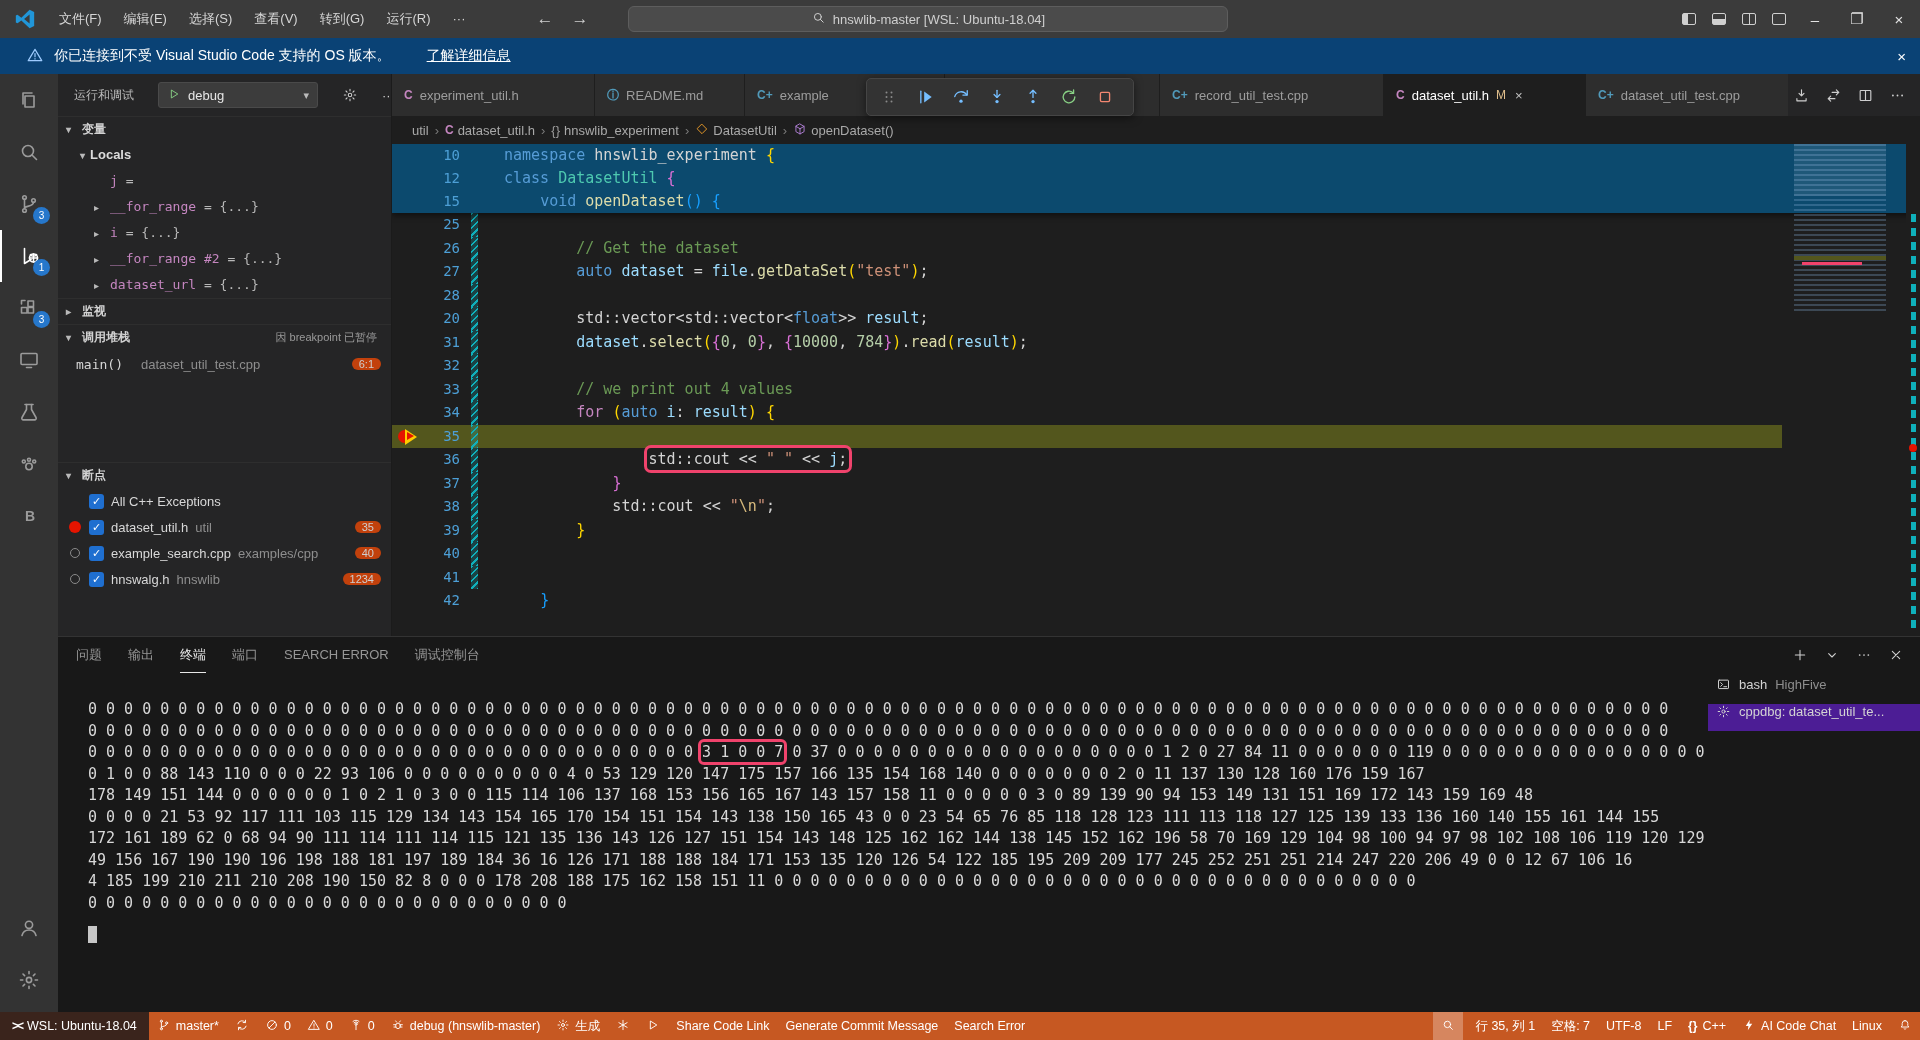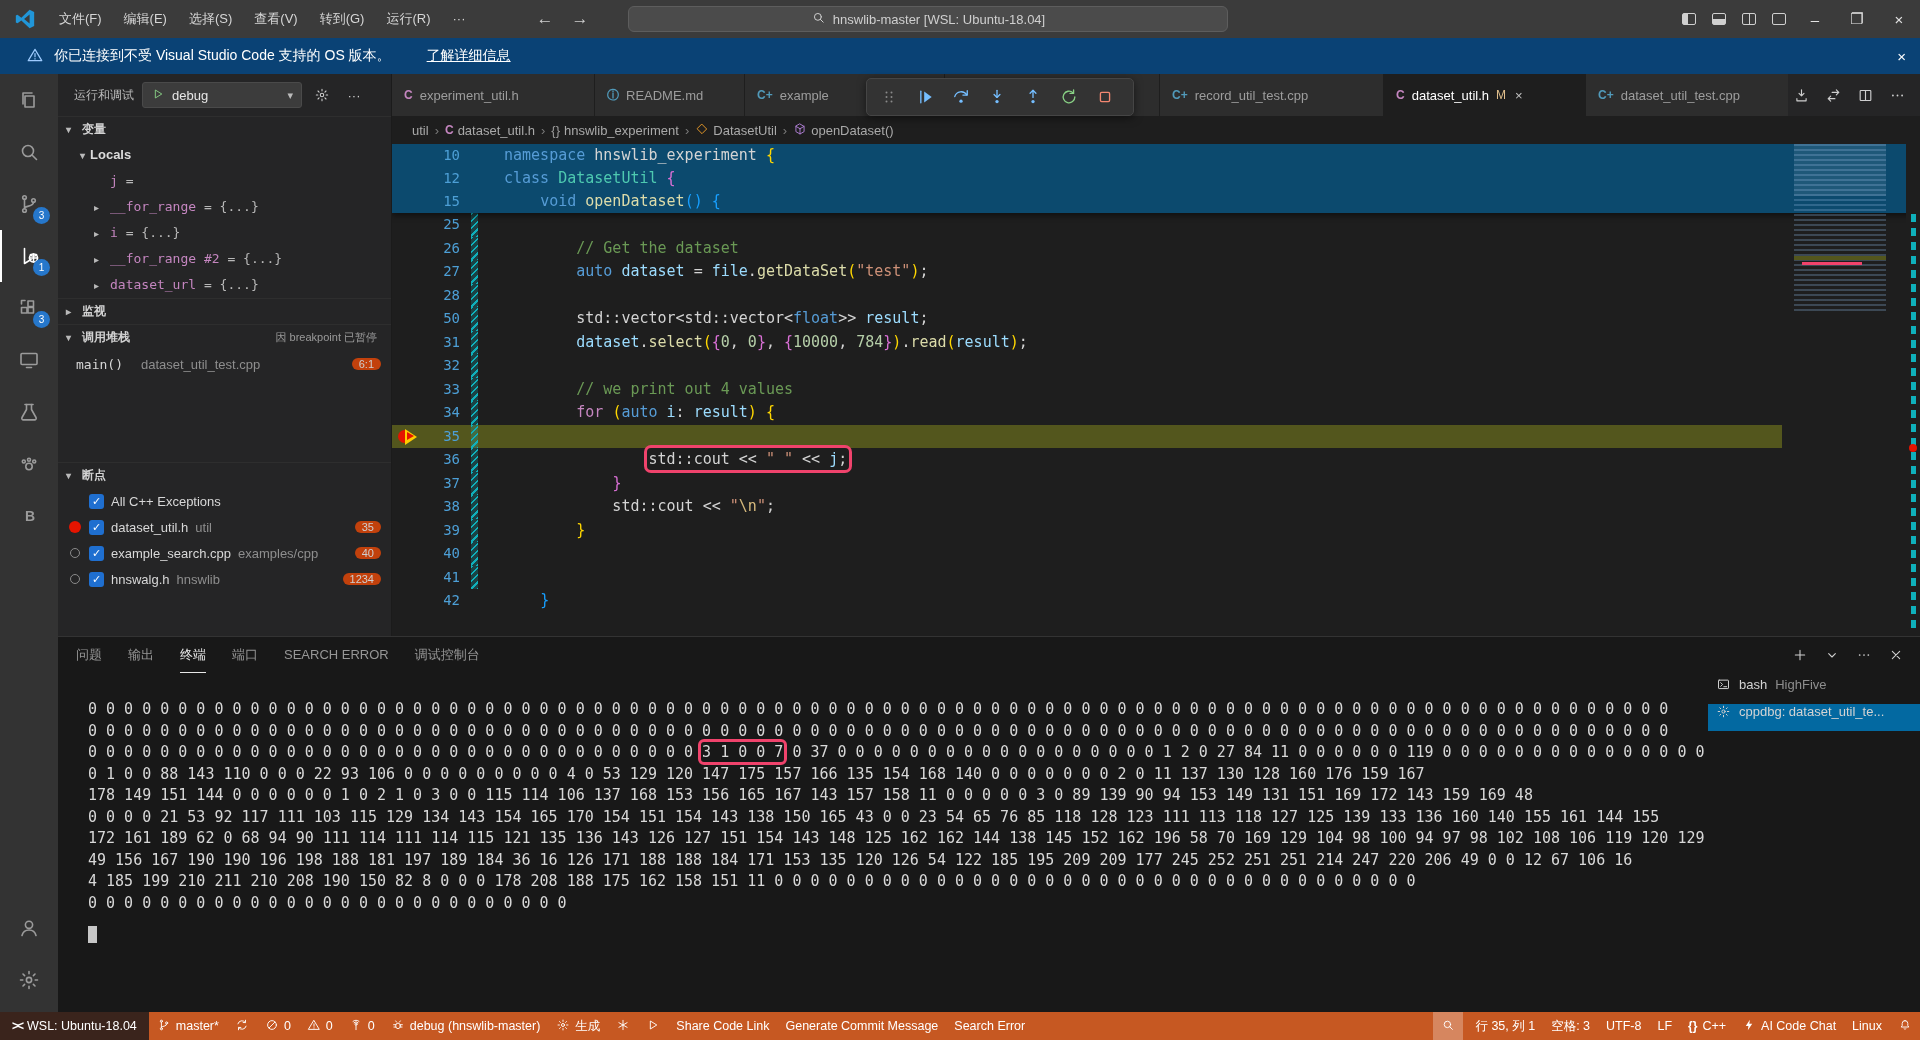--- a/index.html
+++ b/index.html
@@ -35,21 +35,21 @@
   .act-item { position:relative; width:58px; height:52px; display:flex; align-items:center; justify-content:center;
     color:#9b9b9b; }
   .act-item.active { color:#ffffff; border-left:2px solid #ffffff; }
   .act-badge { position:absolute; right:8px; bottom:6px; min-width:17px; height:17px; border-radius:9px;
     background:#2677cb; color:#fff; font-size:10px; display:flex; align-items:center; justify-content:center; padding:0 3px; }
   #activity-bottom { position:absolute; bottom:6px; left:0; width:58px; }
 
   
   #sidebar { position:absolute; left:58px; top:74px; width:334px; height:562px; background:#252526; overflow:hidden;
     border-right:1px solid #1b1b1b; }
-  #sb-header { height:42px; display:flex; align-items:center; padding:0 6px 0 16px; gap:8px; }
+  #sb-header { height:42px; display:flex; align-items:center; padding:0 6px 0 16px; gap:24px; }
   #sb-title { font-size:12px; color:#bbbbbb; white-space:nowrap; }
   #debug-select { flex:0 0 auto; width:160px; height:26px; background:#3c3c3c; border:1px solid #4a4a4a; border-radius:3px;
     display:flex; align-items:center; padding:0 8px; gap:7px; color:#e6e6e6; }
   #debug-select .chev { margin-left:auto; color:#bbb; font-size:11px; }
   .sb-iconbtn { width:24px; height:24px; display:flex; align-items:center; justify-content:center; color:#cfcfcf; border-radius:4px; }
   .sect-h { height:26px; display:flex; align-items:center; gap:4px; padding:0 8px; font-weight:bold; font-size:12px;
     color:#d2d2d2; border-top:1px solid #2e2e2e; background:#252526; }
   .sect-h .chev { font-size:10px; color:#b9b9b9; width:12px; }
   .sect-status { margin-left:auto; font-weight:normal; font-size:11px; color:#9a9a9a; padding-right:6px; }
   .var-row { height:26px; line-height:26px; padding-left:36px; font-family:"DejaVu Sans Mono", monospace; font-size:13px;
@@ -140,21 +140,21 @@
   #panel-acts { position:absolute; right:12px; top:0; height:36px; display:flex; align-items:center; gap:8px; color:#cfcfcf; }
   .p-act { width:24px; height:24px; display:flex; align-items:center; justify-content:center; }
   #term-body { position:absolute; left:0; top:36px; right:212px; bottom:0; overflow:hidden;
     font-family:"DejaVu Sans Mono", monospace; font-size:15px; color:#d8d8d8; padding:26px 0 0 30px; }
   .trow { height:21.5px; line-height:21.5px; white-space:pre; }
   .tbox { outline:3px solid #f0436c; outline-offset:1px; border-radius:2px; }
   #term-cursor { display:inline-block; width:9px; height:17px; background:#c7c7c7; vertical-align:middle; margin-top:12px; }
   #term-list { position:absolute; right:0; top:40px; width:212px; bottom:0; }
   .term-item { height:27px; display:flex; align-items:flex-start; gap:8px; padding:0 8px; color:#d3d3d3; font-size:13px;
     white-space:nowrap; overflow:hidden; }
-  .term-item.sel { background:#0369a1; }
+  .term-item.sel { background:#4c1d95; }
   .term-item .detail { color:#8e8e8e; }
 
   
   #statusbar { position:absolute; left:0; top:1012px; width:1920px; height:28px; background:#c65822; color:#ffffff;
     display:flex; align-items:center; font-size:12.5px; }
   .st-item { height:28px; display:flex; align-items:center; gap:5px; padding:0 8px; white-space:nowrap; }
   .st-item.remote { background:#3a241c; padding:0 12px; }
   .st-item.hl { background:rgba(255,255,255,.28); margin:0 4px; }
   #st-right { margin-left:auto; display:flex; align-items:center; }
   .braces-ic { font-weight:bold; font-size:12px; }
@@ -467,21 +467,21 @@
       <div id="sticky">
           <div class="cline"><div class="gut"><span class="lnum">10</span></div><div class="ctext"><span class="tk-kw">namespace</span><span class="tk-pl"> hnswlib_experiment </span><span class="tk-b1">{</span></div></div>
           <div class="cline"><div class="gut"><span class="lnum">12</span></div><div class="ctext"><span class="tk-kw">class</span><span class="tk-pl"> </span><span class="tk-type">DatasetUtil</span><span class="tk-pl"> </span><span class="tk-b2">{</span></div></div>
           <div class="cline"><div class="gut"><span class="lnum">15</span></div><div class="ctext"><span class="tk-pl">    </span><span class="tk-kw">void</span><span class="tk-pl"> </span><span class="tk-fn">openDataset</span><span class="tk-b3">()</span><span class="tk-pl"> </span><span class="tk-b3">{</span></div></div>
         </div>
       <div id="codelines">
           <div class="cline"><div class="gut"><span class="lnum">25</span><span class="modstrip"></span></div><div class="ctext"></div></div>
           <div class="cline"><div class="gut"><span class="lnum">26</span><span class="modstrip"></span></div><div class="ctext"><span class="tk-pl">        </span><span class="tk-com">// Get the dataset</span></div></div>
           <div class="cline"><div class="gut"><span class="lnum">27</span><span class="modstrip"></span></div><div class="ctext"><span class="tk-pl">        </span><span class="tk-kw">auto</span><span class="tk-pl"> </span><span class="tk-var">dataset</span><span class="tk-pl"> = </span><span class="tk-var">file</span><span class="tk-pl">.</span><span class="tk-fn">getDataSet</span><span class="tk-b1">(</span><span class="tk-str">"test"</span><span class="tk-b1">)</span><span class="tk-pl">;</span></div></div>
           <div class="cline"><div class="gut"><span class="lnum">28</span><span class="modstrip"></span></div><div class="ctext"></div></div>
-          <div class="cline"><div class="gut"><span class="lnum">50</span><span class="modstrip"></span></div><div class="ctext"><span class="tk-pl">        std::vector&lt;std::vector&lt;</span><span class="tk-kw">float</span><span class="tk-pl">&gt;&gt; </span><span class="tk-var">result</span><span class="tk-pl">;</span></div></div>
+          <div class="cline"><div class="gut"><span class="lnum">20</span><span class="modstrip"></span></div><div class="ctext"><span class="tk-pl">        std::vector&lt;std::vector&lt;</span><span class="tk-kw">float</span><span class="tk-pl">&gt;&gt; </span><span class="tk-var">result</span><span class="tk-pl">;</span></div></div>
           <div class="cline"><div class="gut"><span class="lnum">31</span><span class="modstrip"></span></div><div class="ctext"><span class="tk-pl">        </span><span class="tk-var">dataset</span><span class="tk-pl">.</span><span class="tk-fn">select</span><span class="tk-b1">(</span><span class="tk-b2">{</span><span class="tk-num">0</span><span class="tk-pl">, </span><span class="tk-num">0</span><span class="tk-b2">}</span><span class="tk-pl">, </span><span class="tk-b2">{</span><span class="tk-num">10000</span><span class="tk-pl">, </span><span class="tk-num">784</span><span class="tk-b2">}</span><span class="tk-b1">)</span><span class="tk-pl">.</span><span class="tk-fn">read</span><span class="tk-b1">(</span><span class="tk-var">result</span><span class="tk-b1">)</span><span class="tk-pl">;</span></div></div>
           <div class="cline"><div class="gut"><span class="lnum">32</span><span class="modstrip"></span></div><div class="ctext"></div></div>
           <div class="cline"><div class="gut"><span class="lnum">33</span><span class="modstrip"></span></div><div class="ctext"><span class="tk-pl">        </span><span class="tk-com">// we print out 4 values</span></div></div>
           <div class="cline"><div class="gut"><span class="lnum">34</span><span class="modstrip"></span></div><div class="ctext"><span class="tk-pl">        </span><span class="tk-ctrl">for</span><span class="tk-pl"> </span><span class="tk-b1">(</span><span class="tk-kw">auto</span><span class="tk-pl"> </span><span class="tk-var">i</span><span class="tk-pl">: </span><span class="tk-var">result</span><span class="tk-b1">)</span><span class="tk-pl"> </span><span class="tk-b1">{</span></div></div>
           <div class="cline"><div class="cur-line"></div><div class="gut"><span class="gut-cur"><span class="bpdot"></span><span class="arrow"></span></span><span class="lnum">35</span><span class="modstrip"></span></div><div class="ctext"><span class="tk-pl">            </span><span class="tk-ctrl">for</span><span class="tk-pl"> </span><span class="tk-b2">(</span><span class="tk-kw">auto</span><span class="tk-pl"> </span><span class="tk-var">j</span><span class="tk-pl">: </span><span class="tk-var">i</span><span class="tk-b2">)</span><span class="tk-pl"> </span><span class="tk-b2">{</span></div></div>
           <div class="cline"><div class="gut"><span class="lnum">36</span><span class="modstrip"></span></div><div class="ctext"><span>                </span><span class="redbox"><span class="tk-pl">std::cout &lt;&lt; </span><span class="tk-str">" "</span><span class="tk-pl"> &lt;&lt; </span><span class="tk-var">j</span><span class="tk-pl">;</span></span></div></div>
           <div class="cline"><div class="gut"><span class="lnum">37</span><span class="modstrip"></span></div><div class="ctext"><span class="tk-pl">            </span><span class="tk-b2">}</span></div></div>
           <div class="cline"><div class="gut"><span class="lnum">38</span><span class="modstrip"></span></div><div class="ctext"><span class="tk-pl">            std::cout &lt;&lt; </span><span class="tk-str">"</span><span class="tk-esc">\n</span><span class="tk-str">"</span><span class="tk-pl">;</span></div></div>
           <div class="cline"><div class="gut"><span class="lnum">39</span><span class="modstrip"></span></div><div class="ctext"><span class="tk-pl">        </span><span class="tk-b1">}</span></div></div>
           <div class="cline"><div class="gut"><span class="lnum">40</span><span class="modstrip"></span></div><div class="ctext"></div></div>
@@ -699,21 +699,21 @@
         <span class="st-item hl">
           <span><svg width="14" height="14" viewBox="0 0 24 24" fill="none" stroke="#ffffff" stroke-width="1.6" stroke-linecap="round" stroke-linejoin="round">
               <circle cx="11" cy="11" r="5.5"></circle>
               <path d="M15 15l4.5 4.5"></path>
             </svg></span>
         </span>
         <span class="st-item">
           <span>行 35, 列 1</span>
         </span>
         <span class="st-item">
-          <span>空格: 3</span>
+          <span>空格: 7</span>
         </span>
         <span class="st-item">
           <span>UTF-8</span>
         </span>
         <span class="st-item">
           <span>LF</span>
         </span>
         <span class="st-item">
           <span class="braces-ic">{}</span>
           <span>C++</span>

